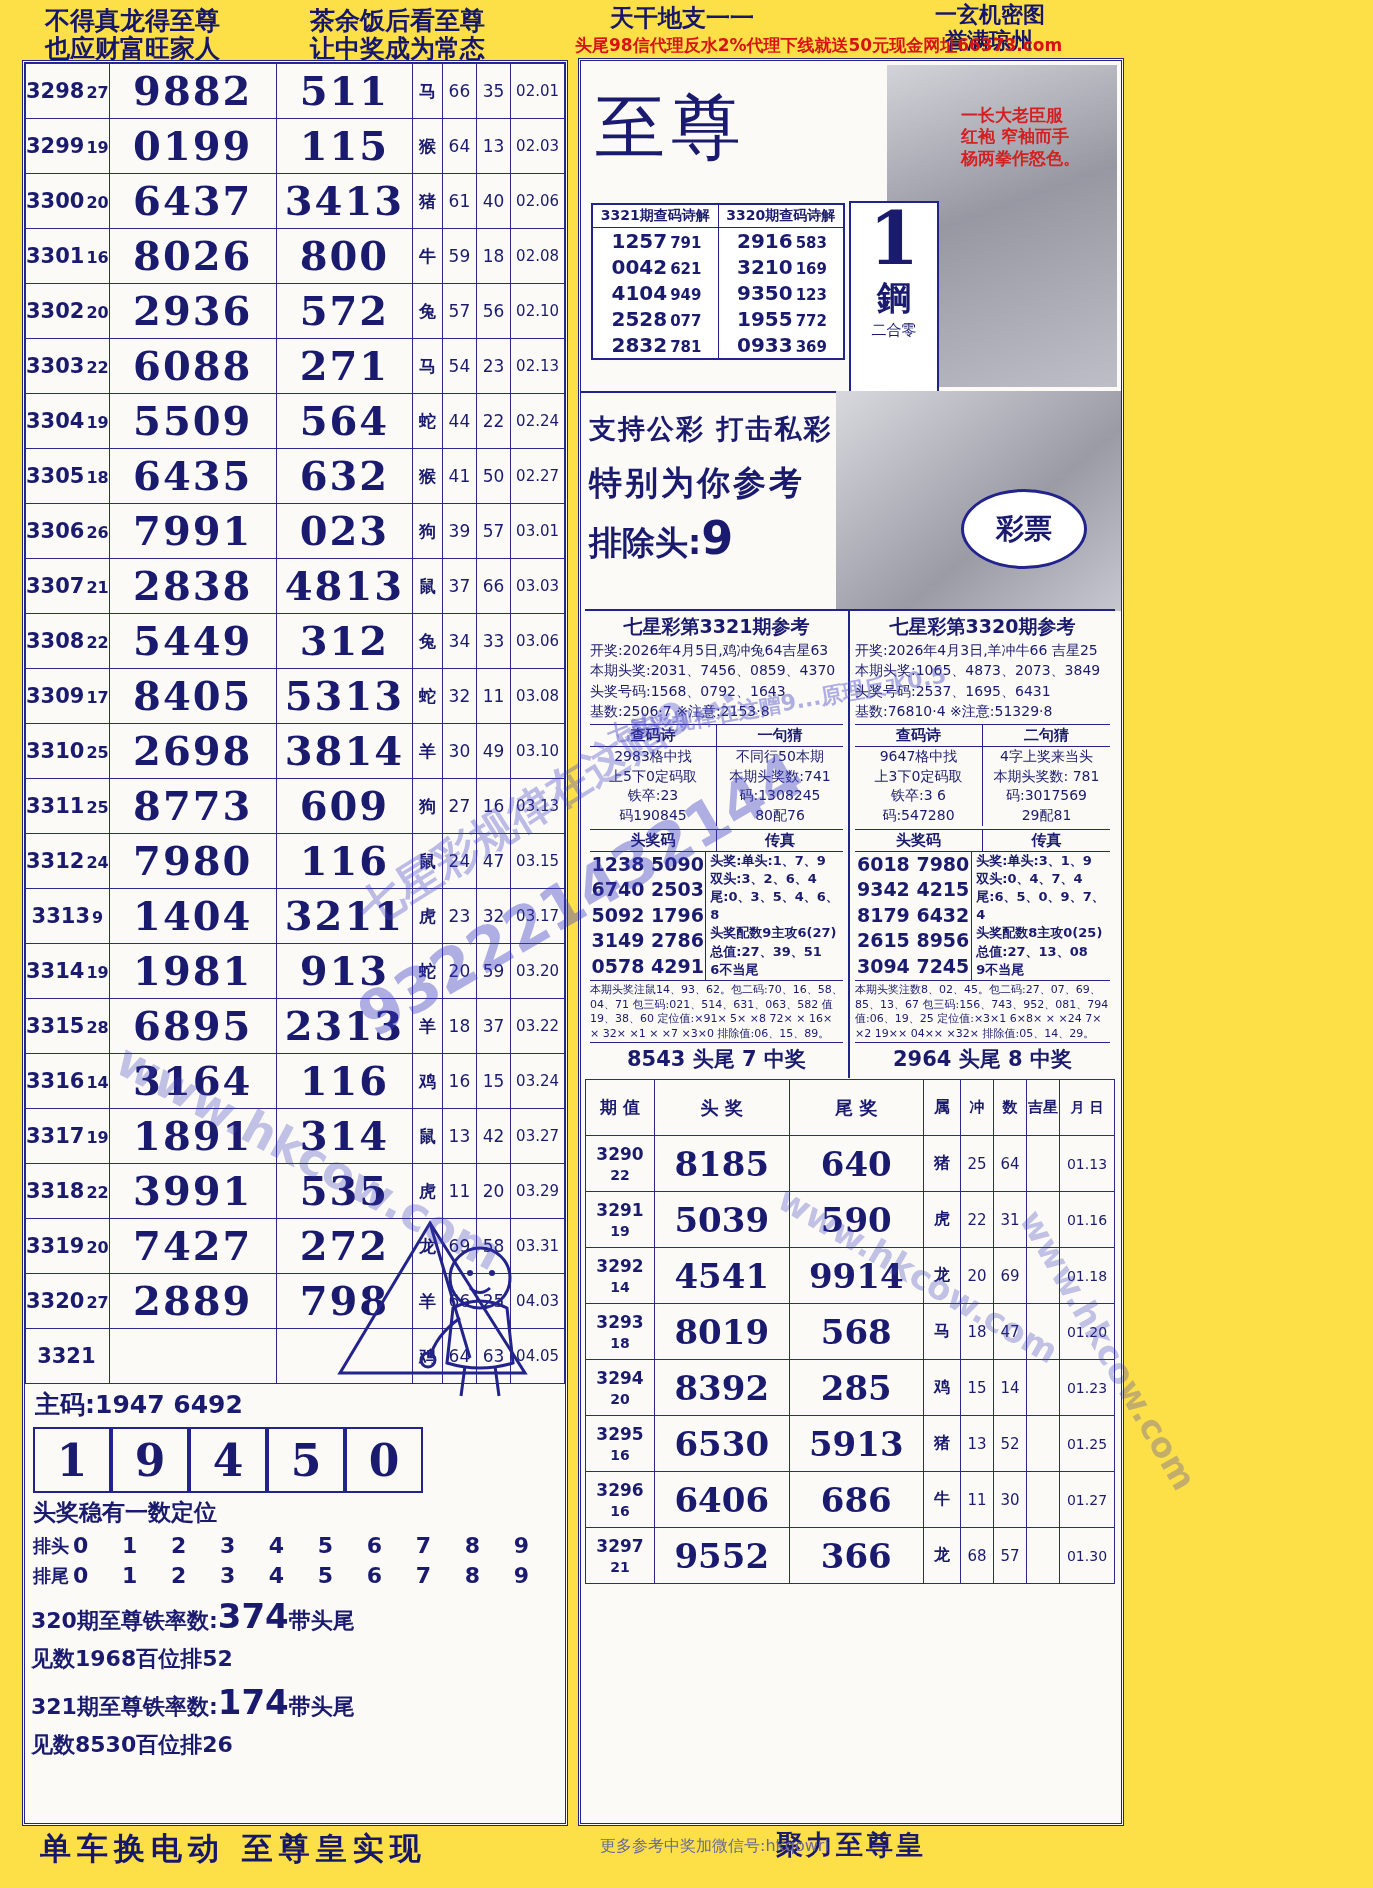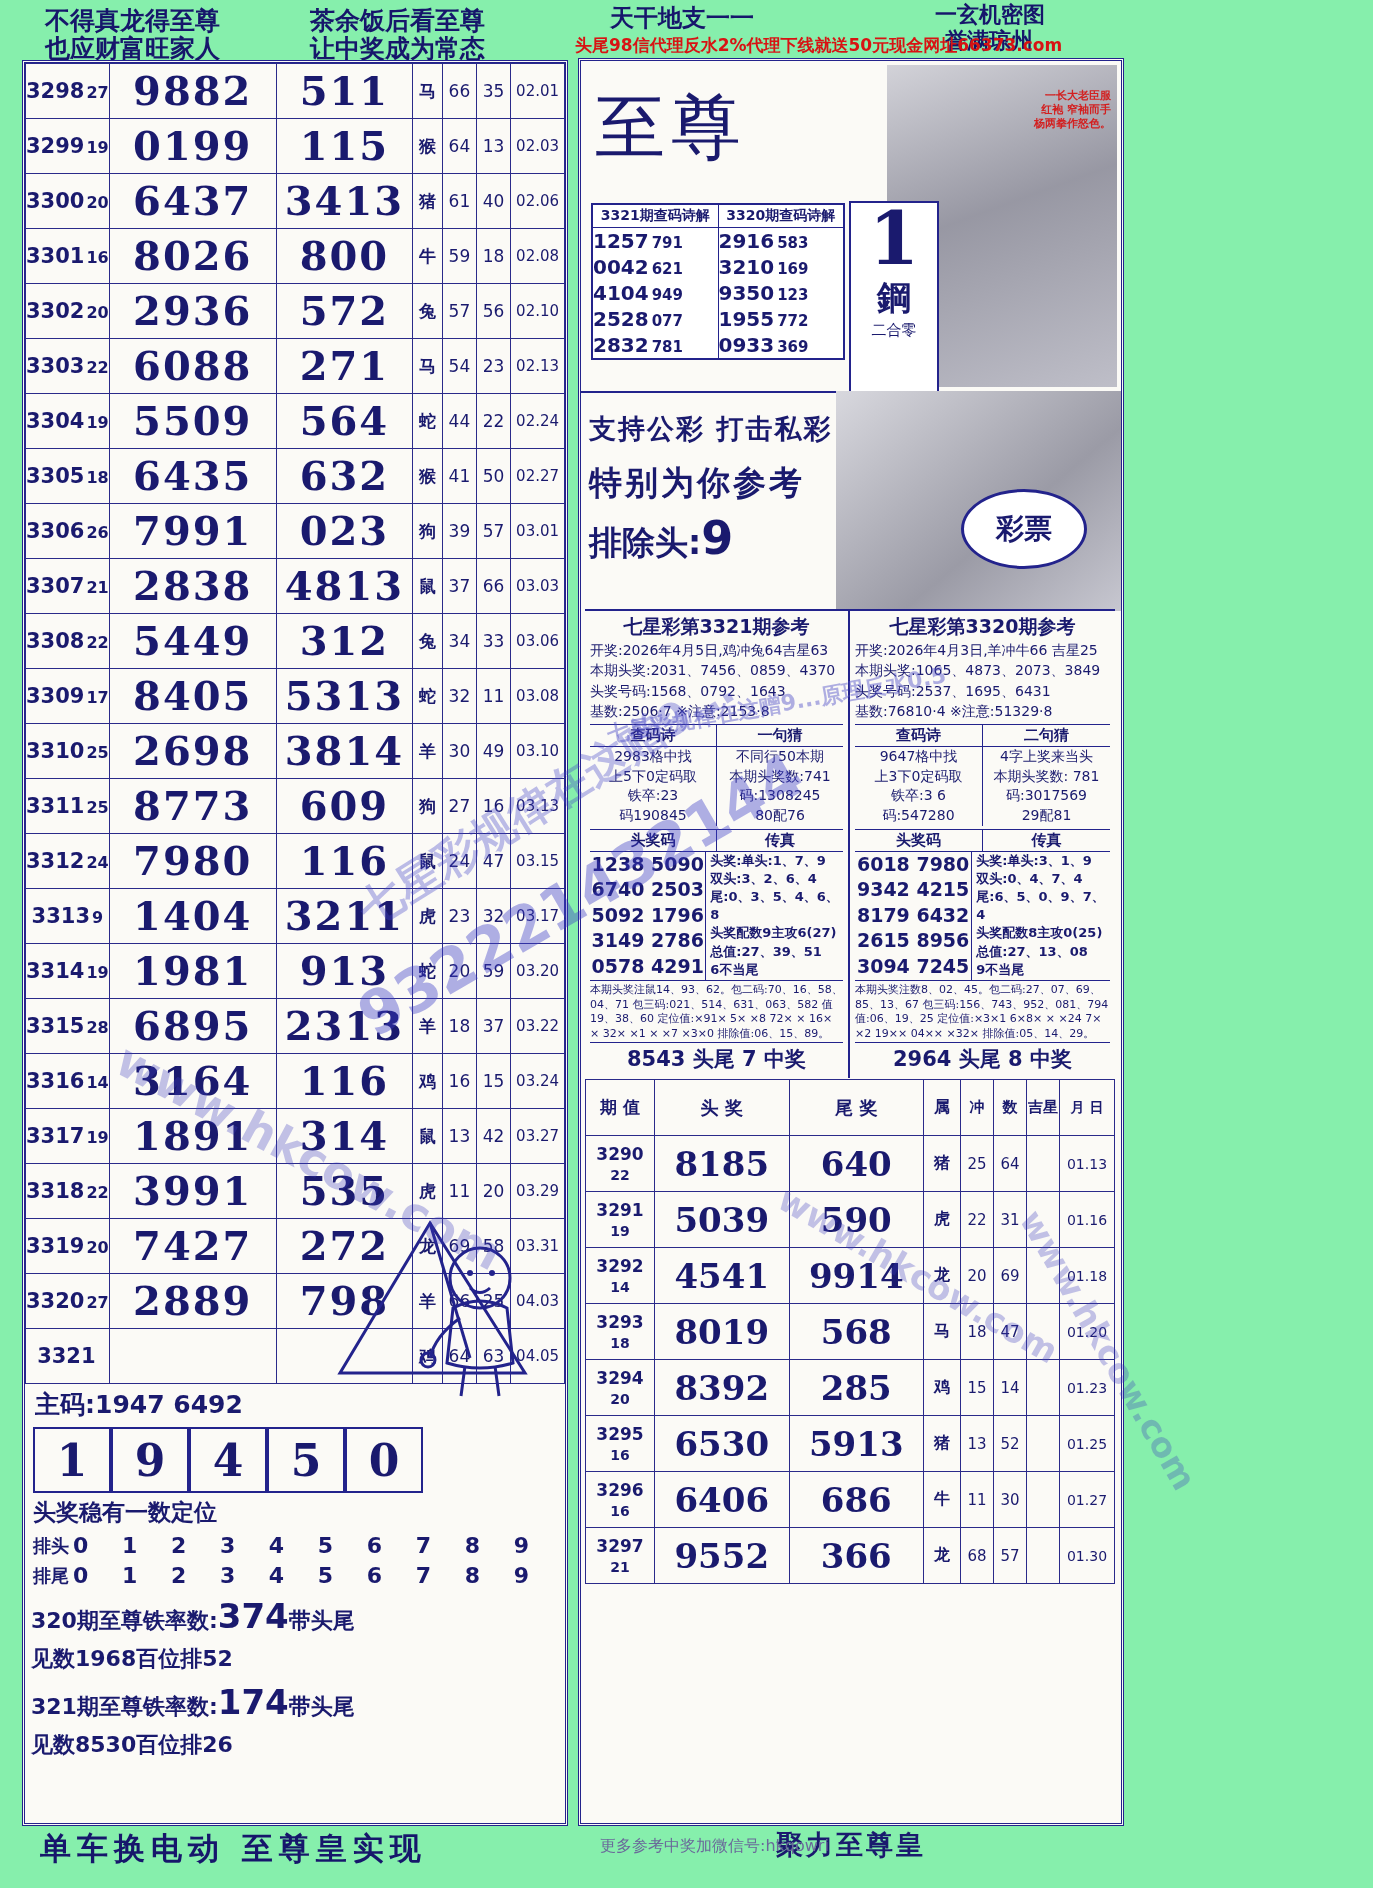--- a/index.html
+++ b/index.html
@@ -1,17 +1,17 @@
 <!DOCTYPE html>
 <html><head>
 <meta charset="utf-8">
 <style>
   html,body{margin:0;padding:0;background:#f4f2ee;}
   body{width:1373px;height:1888px;position:relative;font-family:"DejaVu Sans","Liberation Sans",sans-serif;color:#1a1a6e;overflow:hidden;}
-  .page{position:absolute;inset:0;background:#86efac;}
+  .page{position:absolute;inset:0;background:#fde047;}
   
   .topband{position:absolute;top:0;left:0;width:1373px;height:56px;}
   .tb-item{position:absolute;font-weight:bold;color:#16166b;white-space:nowrap;}
   .zz{font-family:"DejaVu Serif","Liberation Serif",serif;font-weight:bold;}
   .redline{position:absolute;top:34px;left:575px;width:740px;font-size:17px;color:#d81313;font-weight:bold;white-space:nowrap;}
   
   .leftpanel{position:absolute;left:22px;top:60px;width:540px;height:1760px;border:3px double #23238c;background:#fbfaf6;}
   table.lt{border-collapse:collapse;width:100%;}
   table.lt td{border:1px solid #2a2a8a;padding:0;text-align:center;vertical-align:middle;}
   .c-idx{width:78px;font-size:19px;font-weight:bold;margin-left:28px;}
@@ -32,27 +32,27 @@
   .paihang .lbl{font-size:18px;margin-right:4px;}
   .paihang .digits{letter-spacing:13px;font-size:22px;}
   .ironrow{font-size:22px;font-weight:bold;padding-left:6px;margin-top:8px;white-space:nowrap;}
   .ironrow .big2{font-size:34px;}
   .bottomline{position:absolute;left:40px;top:1828px;font-size:31px;font-weight:bold;color:#16166b;letter-spacing:6px;font-family:"DejaVu Serif","Liberation Serif",serif;}
   
   .rightpanel{position:absolute;left:578px;top:58px;width:540px;height:1762px;border:3px double #23238c;background:#fbfaf6;}
   .masthead{position:relative;height:330px;border-bottom:2px solid #23238c;}
   .logo{position:absolute;left:14px;top:20px;font-size:70px;font-weight:normal;font-family:"DejaVu Serif","Liberation Serif",serif;letter-spacing:6px;}
   .artbox{position:absolute;right:4px;top:4px;width:230px;height:322px;background:linear-gradient(160deg,#cfcfd6,#8f8f9c 45%,#b9b9c4);opacity:.92;}
-  .artpoem{position:absolute;right:10px;top:28px;width:150px;font-size:11px;font-weight:bold;color:#d32020;line-height:1.25;text-align:right;}
+  .artpoem{position:absolute;right:10px;top:44px;width:150px;font-size:17px;font-weight:bold;color:#d32020;line-height:1.25;text-align:left;}
   .qtable{position:absolute;left:10px;top:142px;width:250px;border:2px solid #23238c;background:#fff;}
   .qtable .hd{display:flex;font-size:14px;font-weight:bold;border-bottom:1px solid #23238c;}
   .qtable .hd div{flex:1;text-align:center;padding:2px 0;}
   .qtable .hd div:first-child{border-right:1px solid #23238c;}
   .qrow{display:flex;font-size:20px;font-weight:bold;}
-  .qrow>div{flex:1;text-align:left;padding:1px 0;}
+  .qrow>div{flex:1;text-align:right;padding:1px 16px;}
   .qrow>div:first-child{border-right:1px solid #23238c;}
   .qrow .sm{font-size:15px;margin-left:3px;}
   .onebox{position:absolute;left:268px;top:140px;width:86px;height:200px;border:2px solid #23238c;background:#fff;text-align:center;}
   .onebox .n1{font-size:72px;font-weight:bold;font-family:"DejaVu Serif","Liberation Serif",serif;line-height:1;}
   .onebox .g{font-size:34px;font-weight:bold;}
   .onebox .sm{font-size:15px;}
   .slogan{position:absolute;left:8px;top:350px;font-size:27px;font-weight:bold;letter-spacing:2px;}
   .slogan2{position:absolute;left:8px;top:400px;font-size:33px;font-weight:bold;letter-spacing:3px;}
   .slogan3{position:absolute;left:8px;top:450px;font-size:33px;font-weight:bold;}
   .slogan3 .num{font-size:46px;}

